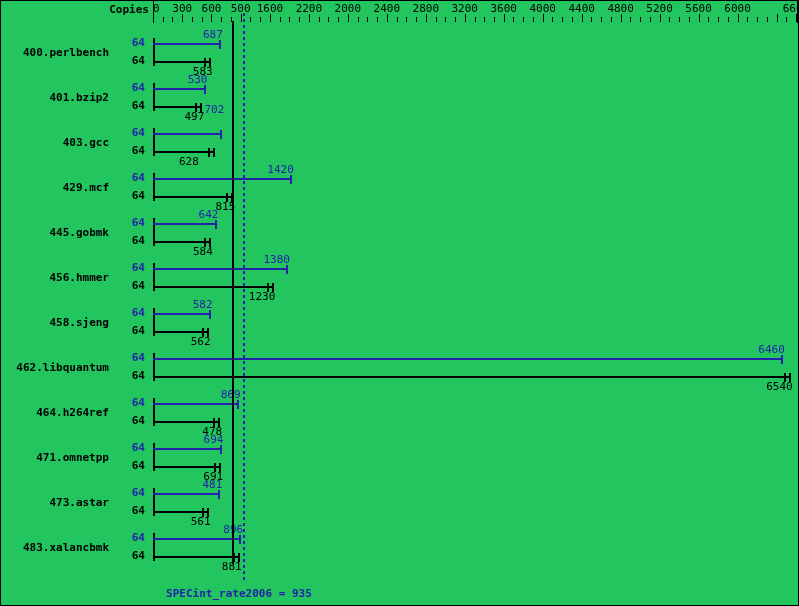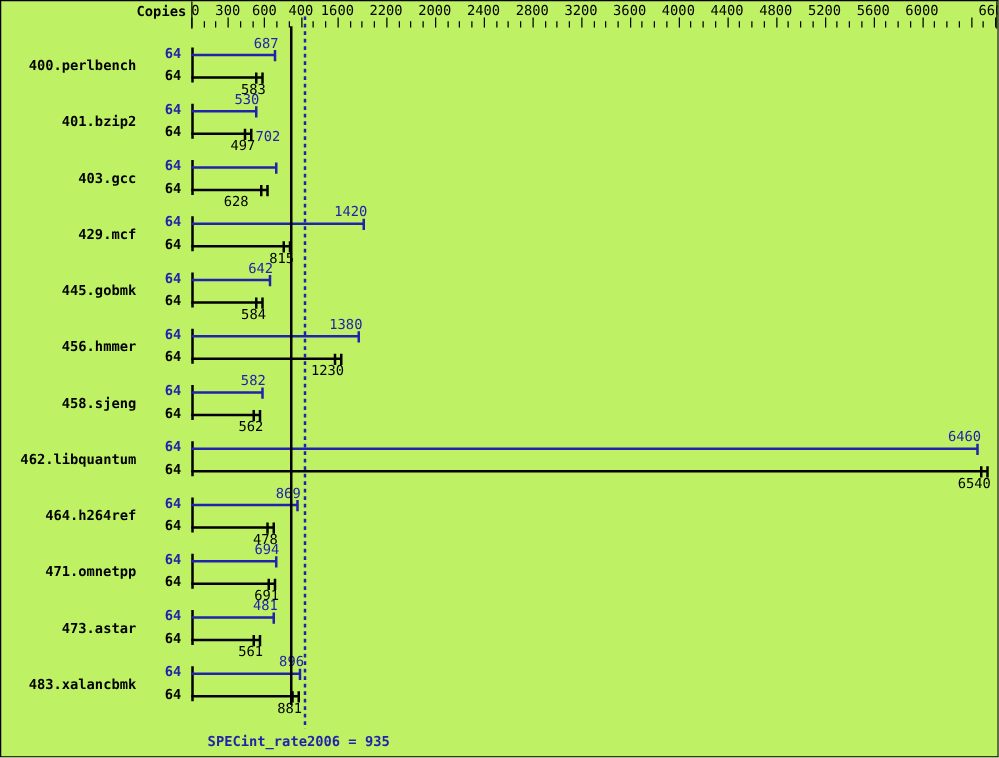--- a/index.html
+++ b/index.html
@@ -4,21 +4,21 @@
 <style>
   html, body {
     margin: 0;
     padding: 0;
     background: #ffffff;
   }
   #chart-root {
     position: relative;
     width: 799px;
     height: 606px;
-    background: #bef264;
+    background: #22c55e;
     border: 1px solid #000000;
     box-sizing: border-box;
     font-family: "DejaVu Sans Mono", "Liberation Mono", monospace;
     overflow: hidden;
   }
   .abs { position: absolute; }
 
   
   #copies-header {
     left: 0px; top: 2px; width: 148px;
@@ -152,21 +152,21 @@
 <body>
 
 <div id="chart-root">
 
   <div id="copies-header" class="abs">Copies</div>
 
   <div id="axis-area" class="abs">
       <div class="tick-label first" style="left: 0px;">0</div>
       <div class="tick-label" style="left: 29.2273px;">300</div>
       <div class="tick-label" style="left: 58.4545px;">600</div>
-      <div class="tick-label" style="left: 87.6818px;">400</div>
+      <div class="tick-label" style="left: 87.6818px;">500</div>
       <div class="tick-label" style="left: 116.909px;">1600</div>
       <div class="tick-label" style="left: 155.879px;">2200</div>
       <div class="tick-label" style="left: 194.848px;">2000</div>
       <div class="tick-label" style="left: 233.818px;">2400</div>
       <div class="tick-label" style="left: 272.788px;">2800</div>
       <div class="tick-label" style="left: 311.758px;">3200</div>
       <div class="tick-label" style="left: 350.727px;">3600</div>
       <div class="tick-label" style="left: 389.697px;">4000</div>
       <div class="tick-label" style="left: 428.667px;">4400</div>
       <div class="tick-label" style="left: 467.636px;">4800</div>

